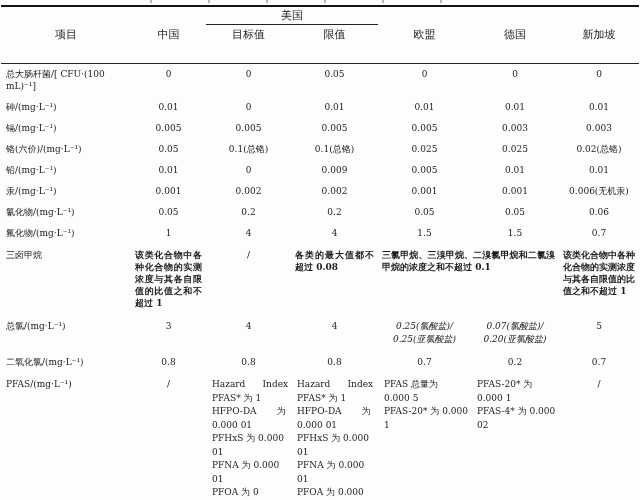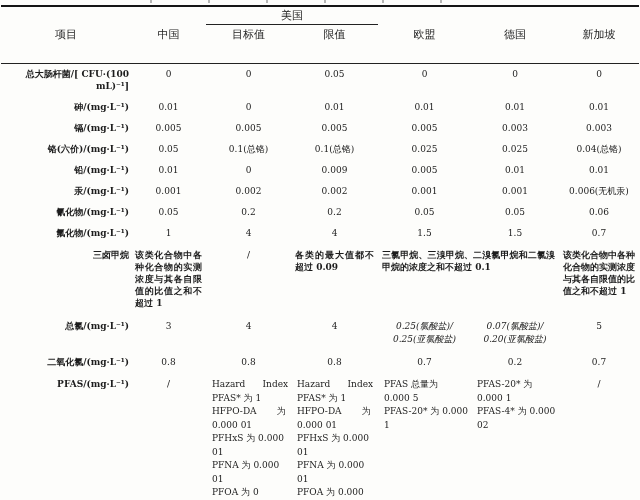--- a/index.html
+++ b/index.html
@@ -24,21 +24,21 @@
   col.c-item{width:130px}col.c-cn{width:75px}col.c-goal{width:85px}
   col.c-lim{width:87px}col.c-eu{width:93px}col.c-de{width:88px}col.c-sg{width:80px}
   thead th{font-weight:normal;text-align:center;vertical-align:middle;padding:2px 1px;font-size:11px;}
   th.usa-span{border-bottom:1px solid #222;padding:3px 8px 2px;}
   th.sub{padding:4px 1px 22px;}
   thead{border-bottom:1px solid #222;}
   tbody td{
     vertical-align:top;text-align:center;padding:4px 2px 5px;
     overflow:hidden;
   }
-  tbody td.item{text-align:right;padding-left:5px;padding-right:2px;font-weight:bold;}
+  tbody td.item{text-align:left;padding-left:5px;padding-right:2px;}
   tbody td.just{text-align:justify;text-align-last:left;padding-left:4px;padding-right:4px;font-weight:bold;}
   tbody td.pre{white-space:pre-wrap;text-align:left;padding-left:6px;padding-right:2px;line-height:13.5px;}
   tbody tr.tall td{padding-top:5px;padding-bottom:6px;}
   tbody td .wrap2{white-space:pre-line;line-height:13px;font-style:italic;}
 </style>
 </head>
 <body>
 
 <div class="sheet">
   <div class="caption-remnant"></div>
@@ -95,21 +95,21 @@
         <td>0.003</td>
         <td>0.003</td>
       </tr>
       <tr>
         <td class="item">铬(六价)/(mg·L⁻¹)</td>
         <td>0.05</td>
         <td>0.1(总铬)</td>
         <td>0.1(总铬)</td>
         <td>0.025</td>
         <td>0.025</td>
-        <td>0.04(总铬)</td>
+        <td>0.02(总铬)</td>
       </tr>
       <tr>
         <td class="item">铅/(mg·L⁻¹)</td>
         <td>0.01</td>
         <td>0</td>
         <td>0.009</td>
         <td>0.005</td>
         <td>0.01</td>
         <td>0.01</td>
       </tr>
@@ -137,21 +137,21 @@
         <td>4</td>
         <td>4</td>
         <td>1.5</td>
         <td>1.5</td>
         <td>0.7</td>
       </tr>
       <tr class="tall">
         <td class="item">三卤甲烷</td>
         <td class="just">该类化合物中各种化合物的实测浓度与其各自限值的比值之和不超过 1</td>
         <td>/</td>
-        <td class="just">各类的最大值都不超过 0.09</td>
+        <td class="just">各类的最大值都不超过 0.08</td>
         <td colspan="2" class="just">三氯甲烷、三溴甲烷、二溴氯甲烷和二氯溴甲烷的浓度之和不超过 0.1</td>
         <td class="just">该类化合物中各种化合物的实测浓度与其各自限值的比值之和不超过 1</td>
       </tr>
       <tr class="tall">
         <td class="item">总氯/(mg·L⁻¹)</td>
         <td>3</td>
         <td>4</td>
         <td>4</td>
         <td><span class="wrap2">0.25(氯酸盐)/
 0.25(亚氯酸盐)</span></td>

